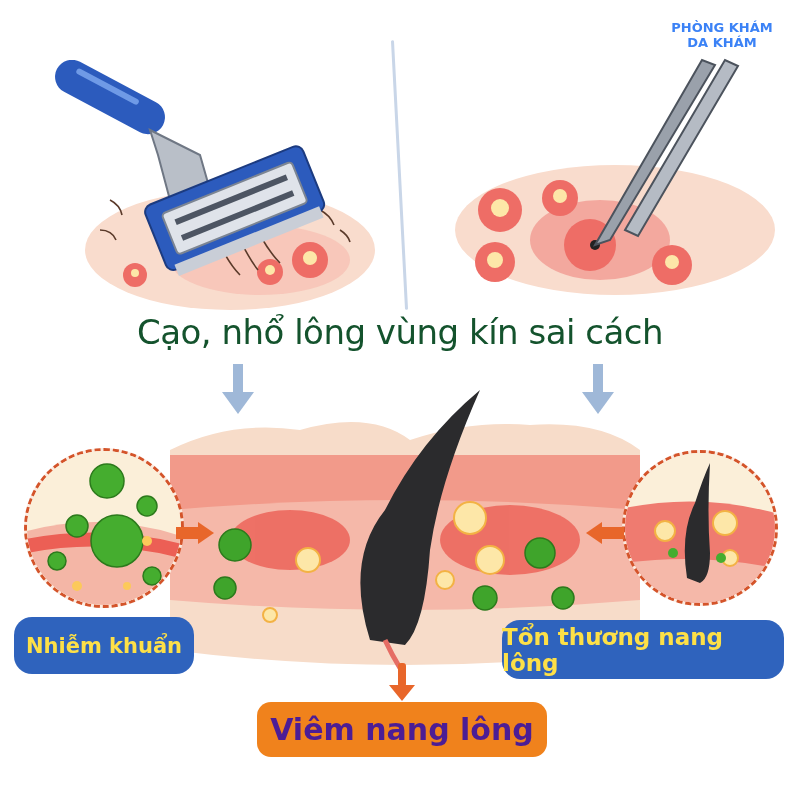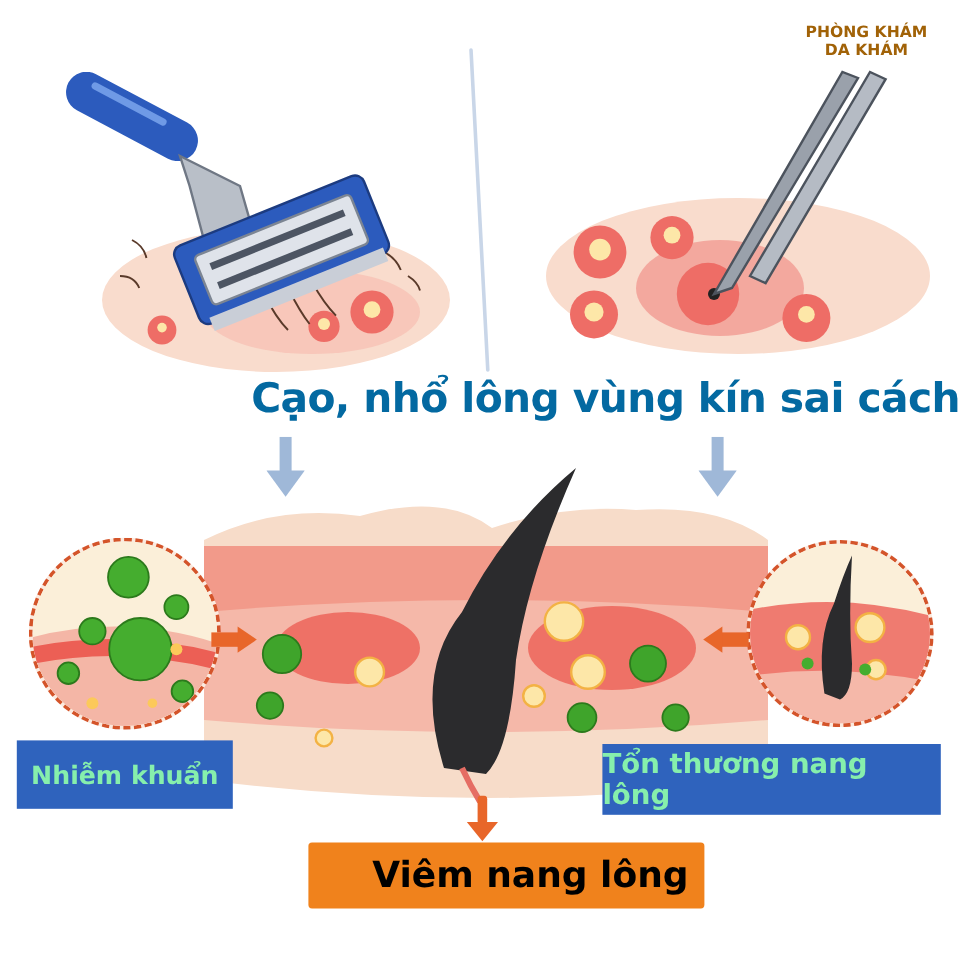--- a/index.html
+++ b/index.html
@@ -1,24 +1,24 @@
 <!DOCTYPE html>
 <html><head>
 <meta charset="utf-8">
 <style>
   html,body{margin:0;padding:0;}
   body{width:800px;height:800px;position:relative;overflow:hidden;background:#ffffff;font-family:"DejaVu Sans","Liberation Sans",sans-serif;}
   .abs{position:absolute;}
   .divider{position:absolute;left:398px;top:40px;width:3px;height:270px;background:#c9d6e8;transform:rotate(-3deg);border-radius:2px;}
-  .title{position:absolute;left:0;width:800px;top:312px;text-align:right;font-weight:bold;font-size:34px;color:#0369a1;letter-spacing:-0.5px;}
+  .title{position:absolute;left:0;width:800px;top:312px;text-align:center;font-weight:normal;font-size:34px;color:#14532d;letter-spacing:-0.5px;}
   .logo{position:absolute;left:662px;top:20px;width:120px;height:110px;text-align:center;}
   .logo-mono{font-family:"DejaVu Serif","Liberation Serif",serif;font-size:56px;color:#2f56a6;font-weight:bold;line-height:60px;}
-  .logo-l1,.logo-l2{font-weight:bold;color:#a16207;font-size:13px;line-height:15px;}
-  .label-blue{position:absolute;background:#2f63bd;color:#86efac;font-weight:bold;border-radius:0;display:flex;align-items:center;justify-content:center;}
-  .label-orange{position:absolute;background:#f0821c;color:#000000;font-weight:bold;border-radius:3px;display:flex;align-items:center;justify-content:center;padding-left:40px;}
+  .logo-l1,.logo-l2{font-weight:bold;color:#3b82f6;font-size:13px;line-height:15px;}
+  .label-blue{position:absolute;background:#2f63bd;color:#fde047;font-weight:bold;border-radius:18px;display:flex;align-items:center;justify-content:center;}
+  .label-orange{position:absolute;background:#f0821c;color:#4c1d95;font-weight:bold;border-radius:14px;display:flex;align-items:center;justify-content:center;}
   .circle{position:absolute;border-radius:50%;border:3px dashed #d4542a;overflow:hidden;background:#fbeadf;}
 </style>
 </head>
 <body>
 
 <div class="divider"></div>
 
 <div class="abs" style="left:40px;top:60px;width:340px;height:250px;">
   <svg width="340" height="250" viewBox="0 0 340 250">
     <ellipse cx="190" cy="190" rx="145" ry="60" fill="#f9dccd"></ellipse>

